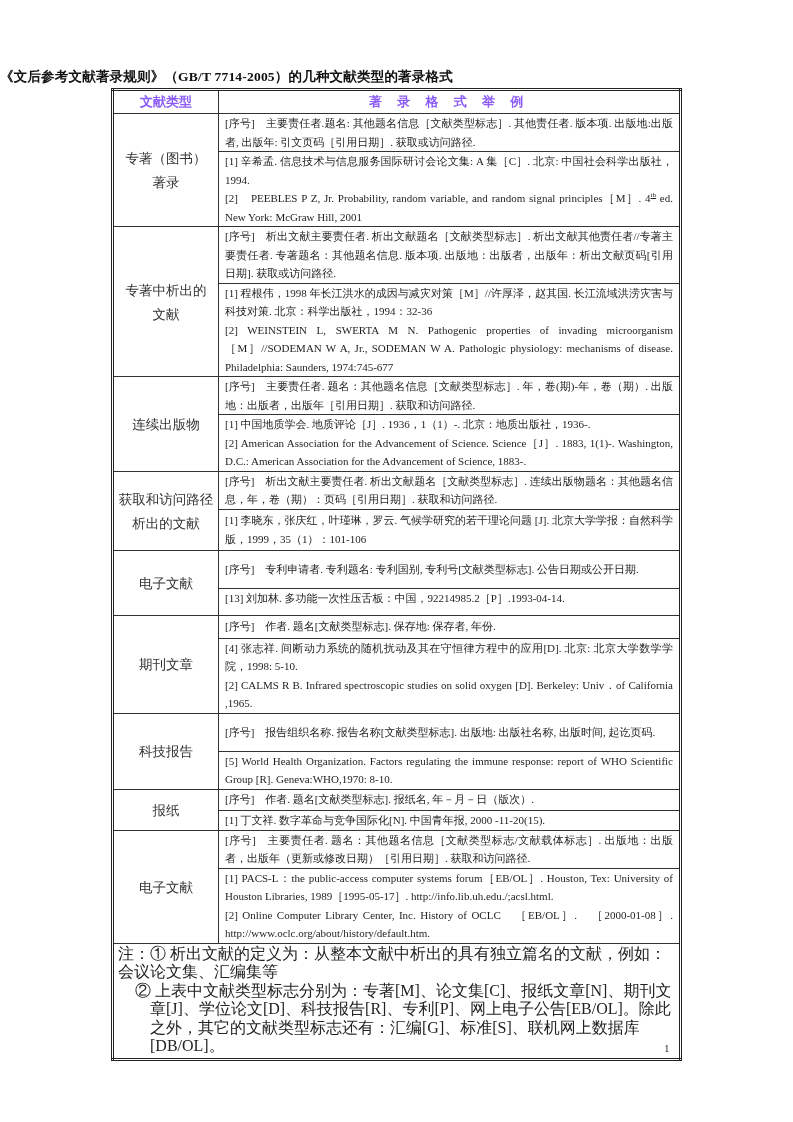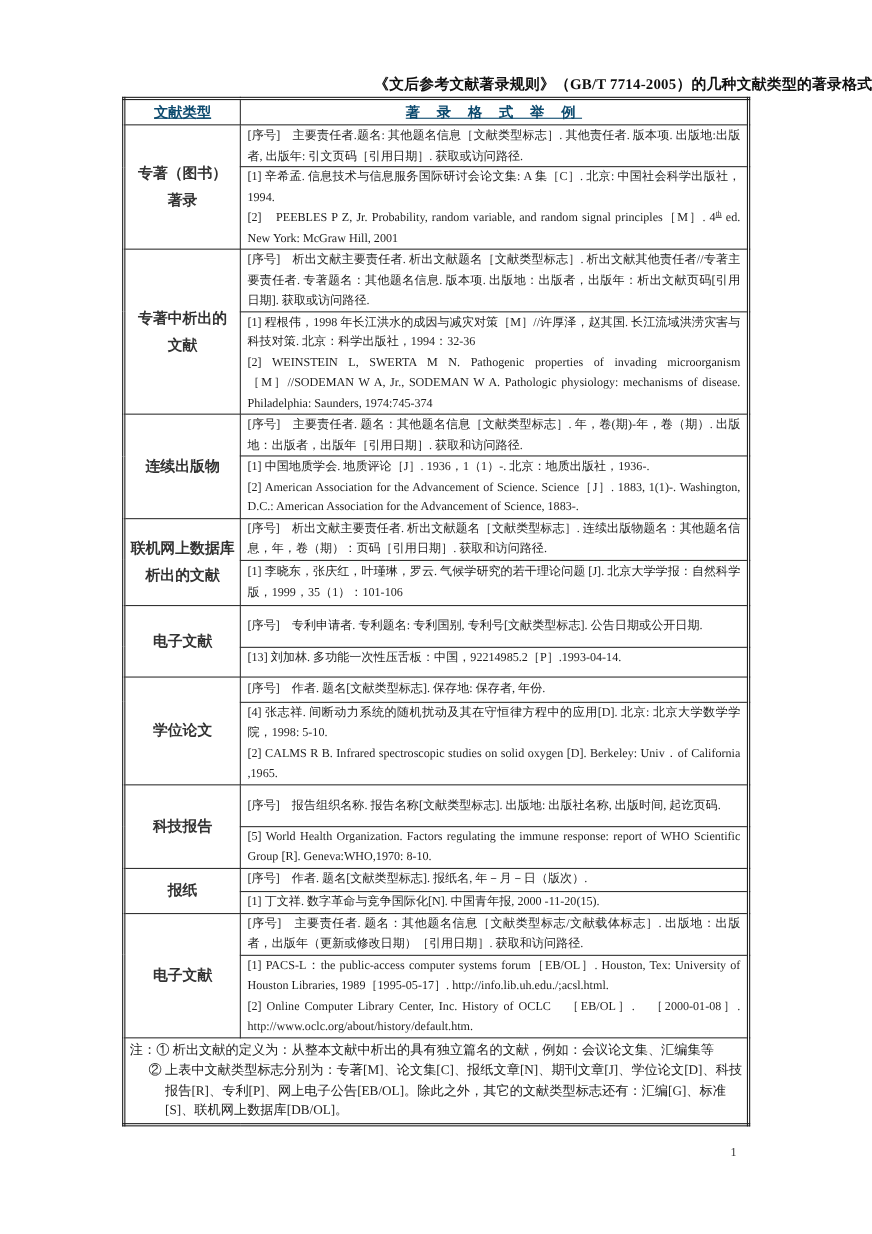--- a/index.html
+++ b/index.html
@@ -1,31 +1,31 @@
 <!DOCTYPE html>
 <html><head>
 <meta charset="utf-8">
 <style>
   html, body { margin: 0; padding: 0; background: #ffffff; }
   body { width: 793px; height: 1122px; position: relative; overflow: hidden;
          font-family: "Liberation Serif", "DejaVu Serif", serif; color: #1a1a1a; }
-  .page-title { position: absolute; left: 0; width: 793px; top: 68px; text-align: right;
+  .page-title { position: absolute; left: 0; width: 793px; top: 68px; text-align: left;
          font-size: 13.5px; font-weight: bold; letter-spacing: 0.2px; color: #111; }
   .tbl { position: absolute; left: 111px; top: 88px; width: 571px; border-collapse: collapse;
          border: 3px double #222; box-sizing: border-box; }
   .tbl td, .tbl th { border: 1px solid #333; padding: 0; vertical-align: middle; }
-  .tbl th { height: 22px; font-size: 13px; font-weight: bold; text-align: center; color: #0c4a6e; text-decoration: underline; }
+  .tbl th { height: 22px; font-size: 13px; font-weight: bold; text-align: center; color: #8b5cf6; }
   .th-right { letter-spacing: 6px; margin-left: 37px; }
   .type-cell { width: 104px; text-align: center; font-size: 13.5px; line-height: 24px; color: #333;
-         font-family: "DejaVu Sans", "Liberation Sans", sans-serif; font-weight: bold; }
+         font-family: "DejaVu Sans", "Liberation Sans", sans-serif; font-weight: normal; }
   .fmt-cell { font-size: 11px; line-height: 18.5px; padding: 0 6px 0 6px !important;
          text-align: justify; color: #1e1e1e; }
   .fmt-cell p { margin: 0; }
   sup { font-size: 7px; line-height: 0; text-decoration: underline; }
-  .notes { font-size: 12px; line-height: 18.5px; padding: 1px 4px 2px 4px !important; color: #222; margin-left: 32px; }
+  .notes { font-size: 16px; line-height: 18.5px; padding: 1px 4px 2px 4px !important; color: #222; margin-left: 32px; }
   .notes .n1 { margin: 0; }
   .notes .n2 { margin: 0; padding-left: 32px; text-indent: -15px; }
   .page-num { position: absolute; left: 664px; top: 1042px; font-size: 11px; color: #333; }
 </style>
 </head>
 <body>
 
 <div class="page-title">《文后参考文献著录规则》（GB/T 7714-2005）的几种文献类型的著录格式</div>
 
 <table class="tbl">
@@ -54,40 +54,40 @@
     <tr style="height:56px">
       <td class="type-cell" rowspan="2">
         <div>专著中析出的</div>
         <div>文献</div>
       </td>
       <td class="fmt-cell">[序号]　析出文献主要责任者. 析出文献题名［文献类型标志］. 析出文献其他责任者//专著主要责任者. 专著题名：其他题名信息. 版本项. 出版地：出版者，出版年：析出文献页码[引用日期]. 获取或访问路径.</td>
     </tr>
     <tr style="height:92px">
       <td class="fmt-cell">
         <p>[1] 程根伟，1998 年长江洪水的成因与减灾对策［M］//许厚泽，赵其国. 长江流域洪涝灾害与科技对策. 北京：科学出版社，1994：32-36</p>
-        <p>[2] WEINSTEIN L, SWERTA M N. Pathogenic properties of invading microorganism　［M］//SODEMAN W A, Jr., SODEMAN W A. Pathologic physiology: mechanisms of disease. Philadelphia: Saunders, 1974:745-374</p>
+        <p>[2] WEINSTEIN L, SWERTA M N. Pathogenic properties of invading microorganism　［M］//SODEMAN W A, Jr., SODEMAN W A. Pathologic physiology: mechanisms of disease. Philadelphia: Saunders, 1974:745-677</p>
       </td>
     </tr>
 
     <tr style="height:37px">
       <td class="type-cell" rowspan="2">
         <div>连续出版物</div>
       </td>
       <td class="fmt-cell">[序号]　主要责任者. 题名：其他题名信息［文献类型标志］. 年，卷(期)-年，卷（期）. 出版地：出版者，出版年［引用日期］. 获取和访问路径.</td>
     </tr>
     <tr style="height:55px">
       <td class="fmt-cell">
         <p>[1] 中国地质学会. 地质评论［J］. 1936，1（1）-. 北京：地质出版社，1936-.</p>
         <p>[2] American Association for the Advancement of Science. Science［J］. 1883, 1(1)-. Washington, D.C.: American Association for the Advancement of Science, 1883-.</p>
       </td>
     </tr>
 
     <tr style="height:37px">
       <td class="type-cell" rowspan="2">
-        <div>联机网上数据库</div>
+        <div>获取和访问路径</div>
         <div>析出的文献</div>
       </td>
       <td class="fmt-cell">[序号]　析出文献主要责任者. 析出文献题名［文献类型标志］. 连续出版物题名：其他题名信息，年，卷（期）：页码［引用日期］. 获取和访问路径.</td>
     </tr>
     <tr style="height:41px">
       <td class="fmt-cell">
         <p>[1] 李晓东，张庆红，叶瑾琳，罗云. 气候学研究的若干理论问题 [J]. 北京大学学报：自然科学版，1999，35（1）：101-106</p>
       </td>
     </tr>
 
@@ -98,21 +98,21 @@
       <td class="fmt-cell">[序号]　专利申请者. 专利题名: 专利国别, 专利号[文献类型标志]. 公告日期或公开日期.</td>
     </tr>
     <tr style="height:27px">
       <td class="fmt-cell" style="vertical-align:top;padding-top:1px">
         <p>[13] 刘加林. 多功能一次性压舌板：中国，92214985.2［P］.1993-04-14.</p>
       </td>
     </tr>
 
     <tr style="height:23px">
       <td class="type-cell" rowspan="2">
-        <div>学位论文</div>
+        <div>期刊文章</div>
       </td>
       <td class="fmt-cell">[序号]　作者. 题名[文献类型标志]. 保存地: 保存者, 年份.</td>
     </tr>
     <tr style="height:72px">
       <td class="fmt-cell">
         <p>[4] 张志祥. 间断动力系统的随机扰动及其在守恒律方程中的应用[D]. 北京: 北京大学数学学院，1998: 5-10.</p>
         <p>[2] CALMS R B. Infrared spectroscopic studies on solid oxygen [D]. Berkeley: Univ．of California ,1965.</p>
       </td>
     </tr>
 

